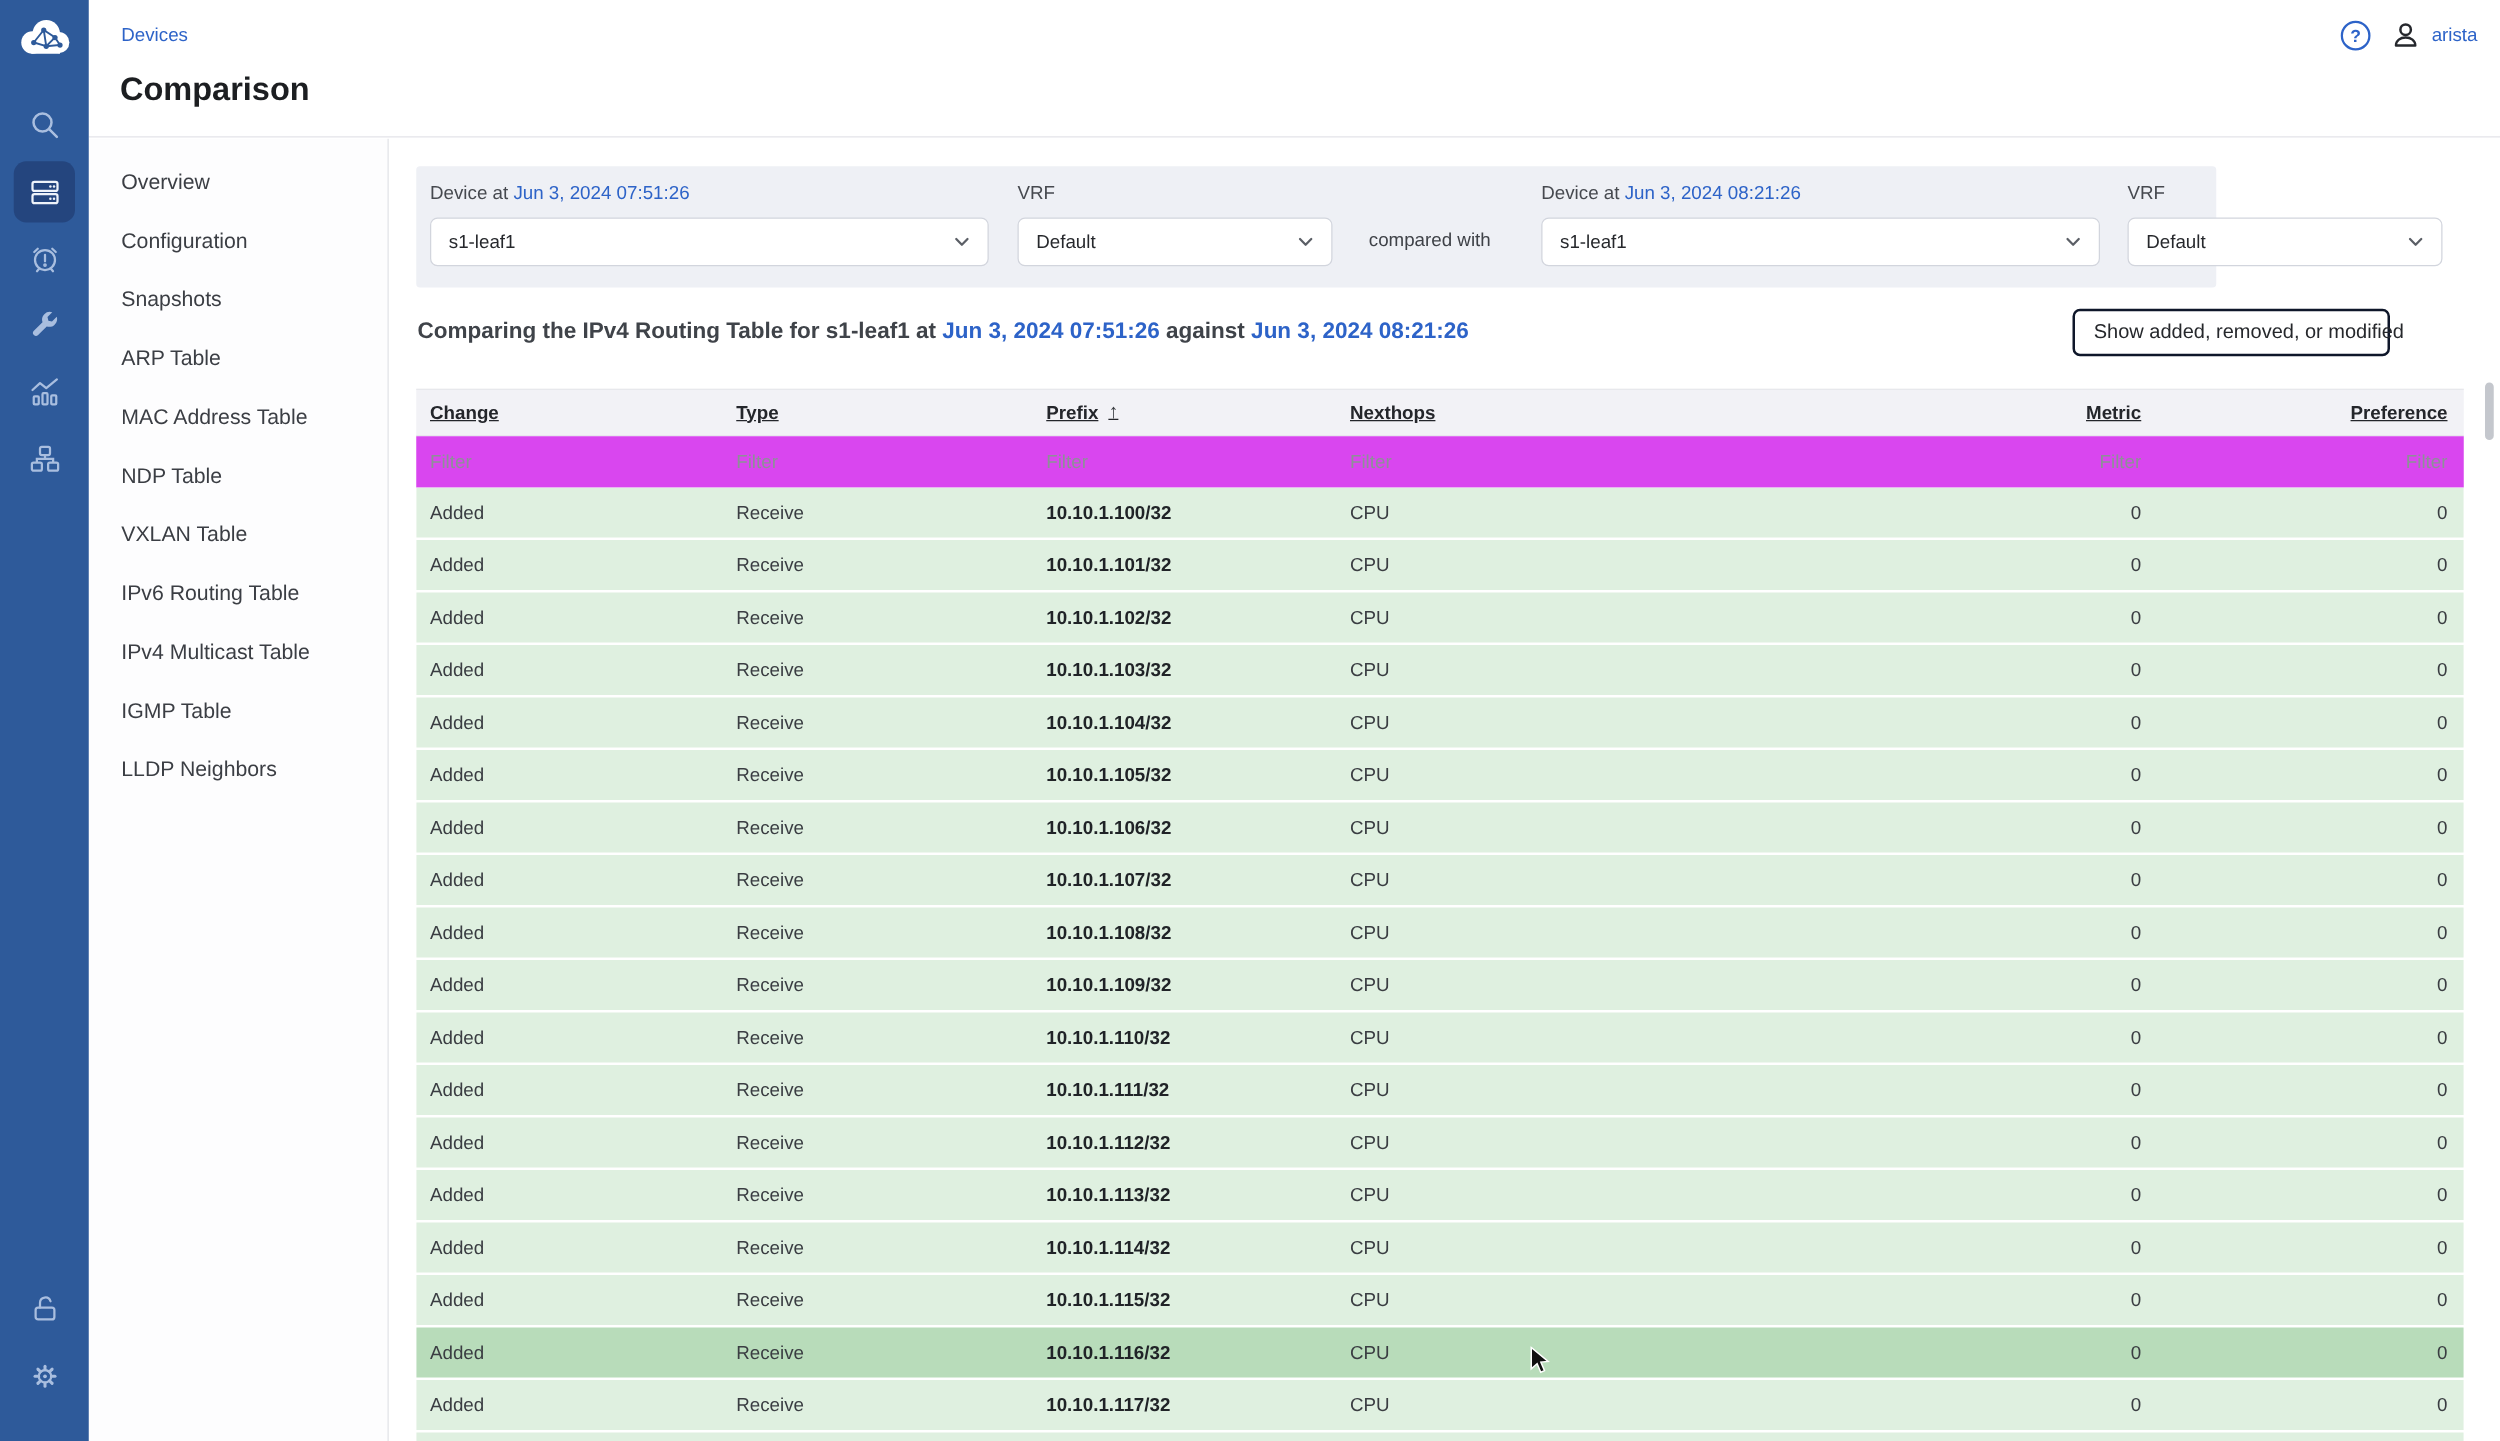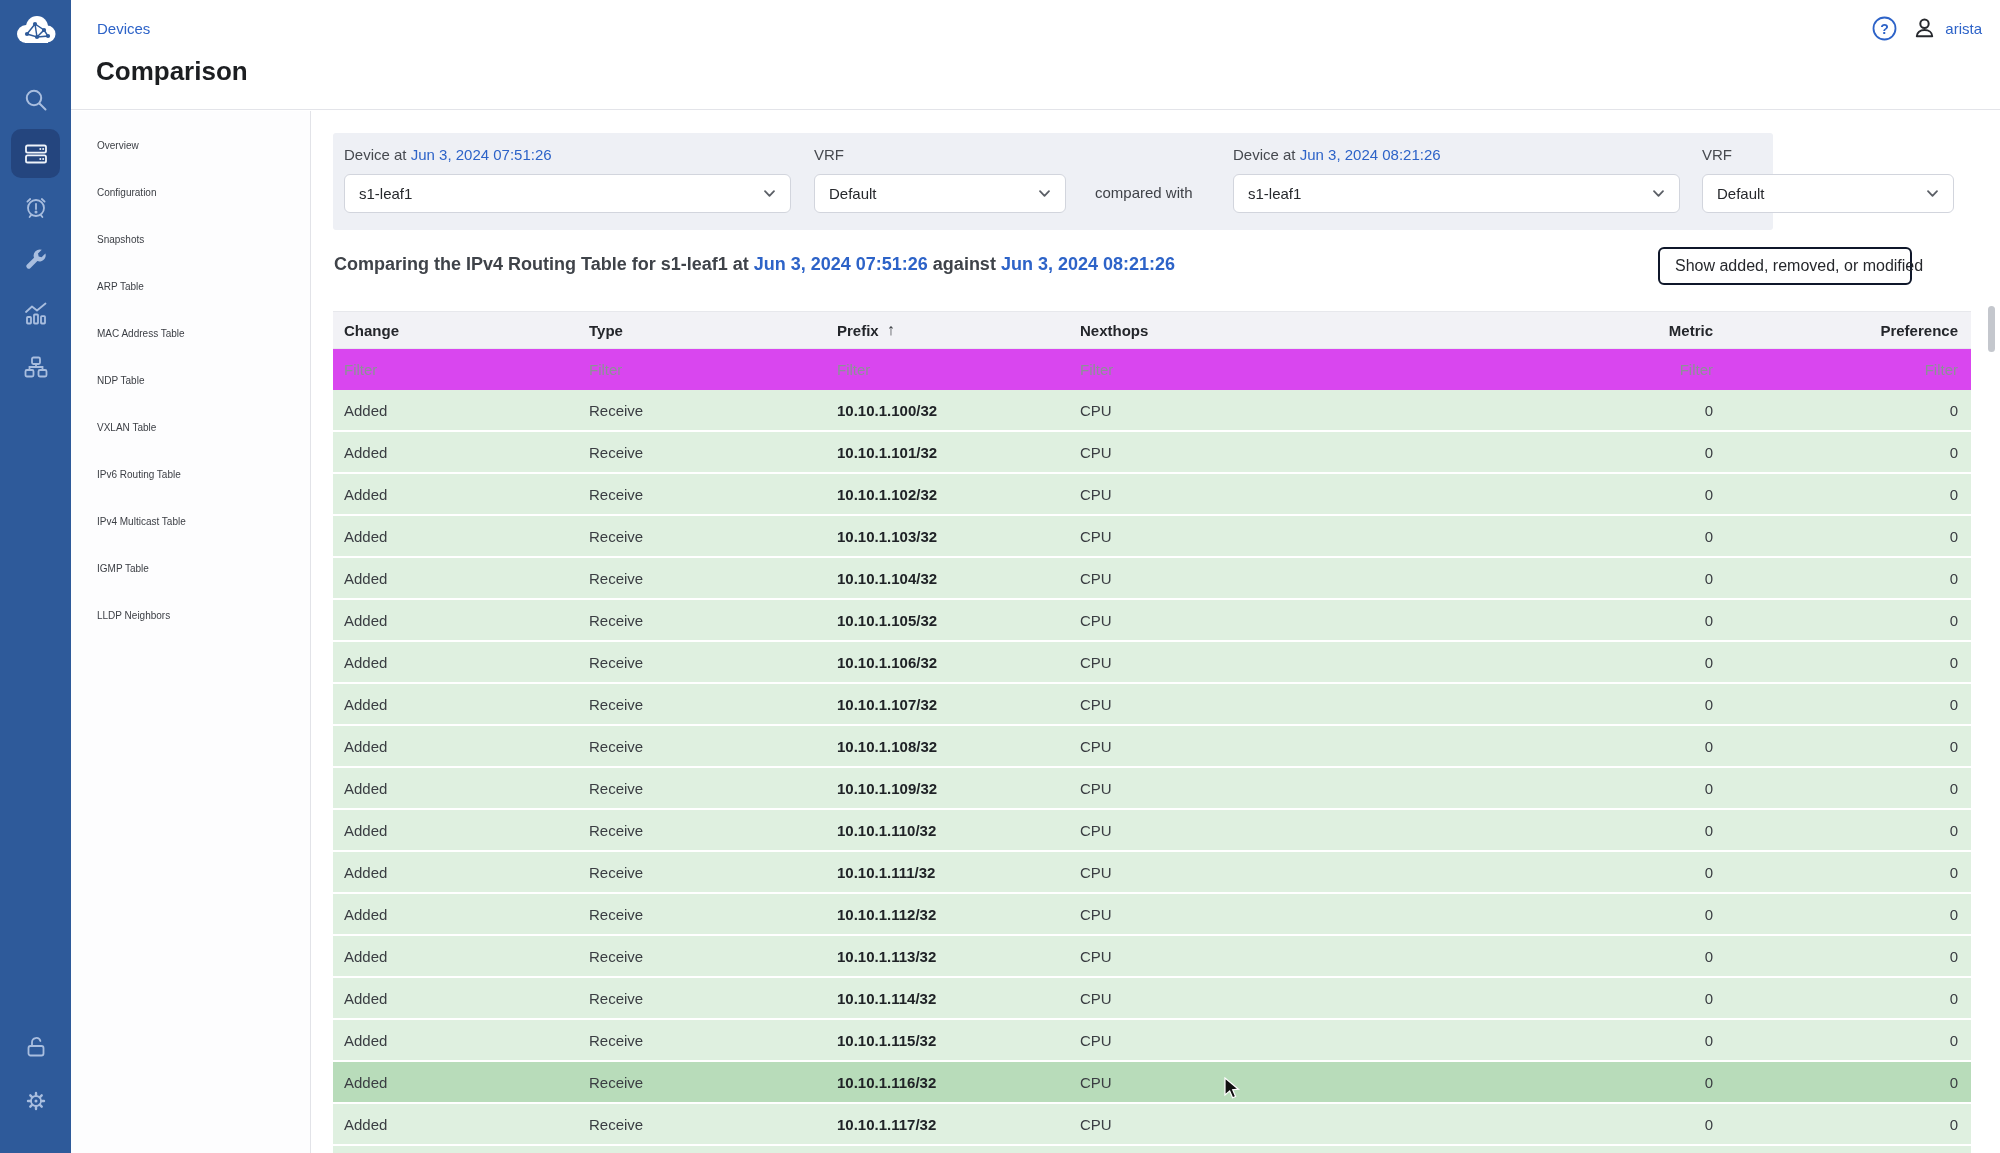--- a/index.html
+++ b/index.html
@@ -18,21 +18,21 @@
     border-bottom:1px solid #e3e4e9; }
   .breadcrumb { position:absolute; left:26px; top:20px; font-size:15px; color:#2d63c8; text-decoration:none; cursor:pointer; }
   .page-title { position:absolute; left:25px; top:56px; font-size:26px; font-weight:700; color:#1c1e21; }
   .header-right { position:absolute; right:18px; top:15px; display:flex; align-items:center; gap:13px; }
   .username { font-size:15px; color:#2d63c8; cursor:pointer; }
 
   
   .sidenav { position:absolute; left:71px; top:111px; width:240px; height:1042px; background:#fdfdfe;
     border-right:1px solid #e2e3e8; padding-top:10px; }
   .nav-item { margin:2px 12px 2px 11px; height:45px; display:flex; align-items:center; padding-left:15px;
-    font-size:10px; color:#3b3e44; border-radius:8px; cursor:pointer; white-space:nowrap; }
+    font-size:17px; color:#3b3e44; border-radius:8px; cursor:pointer; white-space:nowrap; }
   .nav-item.selected { background:#dbe8f8; color:#2d63c8; }
 
   
   .main { position:absolute; left:312px; top:111px; width:1688px; height:1042px; background:#fff; }
 
   .controls-strip { position:absolute; left:21px; top:22px; width:1440px; height:97px; background:#eef0f5; border-radius:3px; }
   .ctrl-label { position:absolute; top:13px; font-size:15px; color:#46494f; white-space:nowrap; }
   .ctrl-label a { color:#2d63c8; text-decoration:none; cursor:pointer; }
   .select { position:absolute; top:41px; height:39px; background:#fff; border:1px solid #d2d5dd; border-radius:6px;
     display:flex; align-items:center; padding:0 12px 0 14px; font-size:15px; color:#26282c; cursor:pointer; }
@@ -45,21 +45,21 @@
 
   .show-select { position:absolute; left:1346px; top:136px; width:254px; height:38px; background:#fff;
     border:2px solid #0f172a; border-radius:6px; display:flex; align-items:center; padding:0 10px 0 15px;
     font-size:16px; color:#26282c; cursor:pointer; }
   .show-select .sel-value { flex:1; white-space:nowrap; }
 
   
   .cmp-table { position:absolute; left:21px; top:200px; width:1638px; }
   .grid-row { display:grid; grid-template-columns:245px 248px 243px 474px 170px 258px; }
   .thead { height:38px; background:#f2f2f6; border-top:1px solid #e7e8ec; border-bottom:1px solid #e7e8ec; }
-  .hcell { display:flex; align-items:center; padding-left:11px; font-size:15px; font-weight:700; color:#24262b; cursor:pointer; }
+  .hcell { display:flex; align-items:center; padding-left:11px; font-size:15px; font-weight:700; color:#24262b; cursor:pointer;text-decoration:underline; }
   .hcell.num { justify-content:flex-end; padding-left:0; }
   .hcell.col-metric { padding-right:0; }
   .hcell.col-preference { padding-right:13px; }
   .sort-arrow { margin-left:8px; font-weight:400; font-size:16px; color:#3c3f44; }
   .tfilter { height:41px; background:#d946ef; }
   .fcell { display:flex; align-items:center; padding-left:11px; }
   .fcell input { border:none; outline:none; background:transparent; font-size:15px; color:#3b3e44; width:90%;
     font-family:"Liberation Sans", sans-serif; }
   .fcell input::placeholder { color:#8d9097; opacity:1; }
   .fcell.num { justify-content:flex-end; padding-left:0; }

